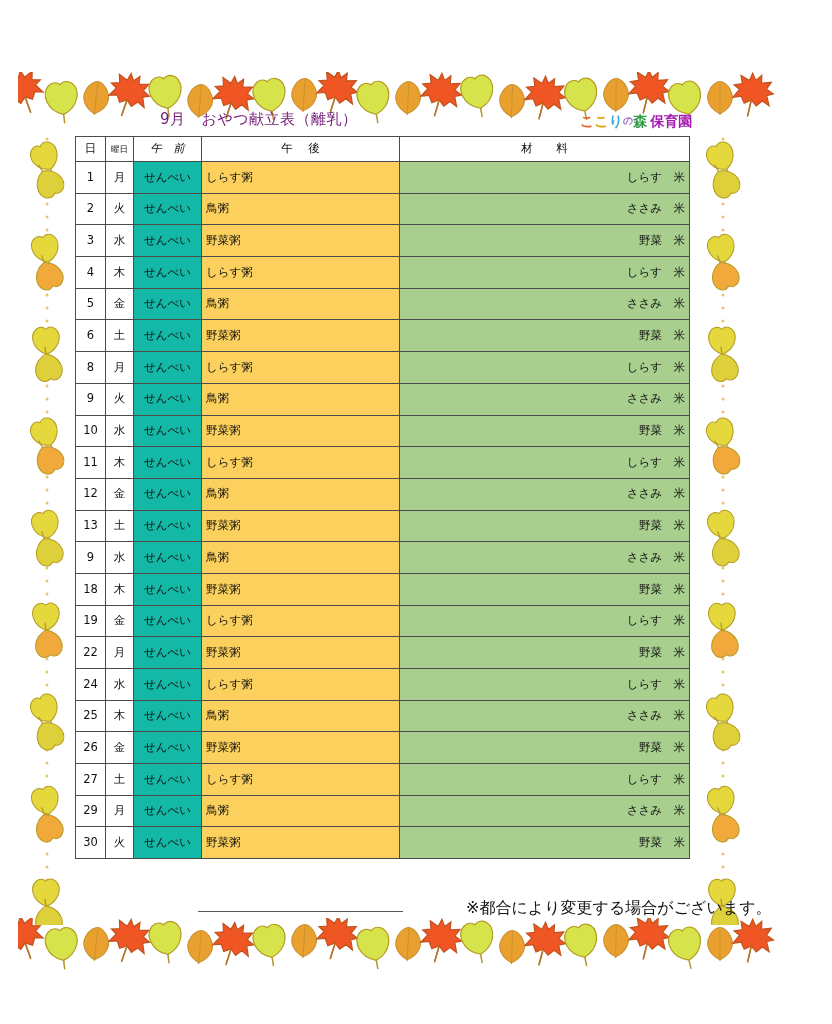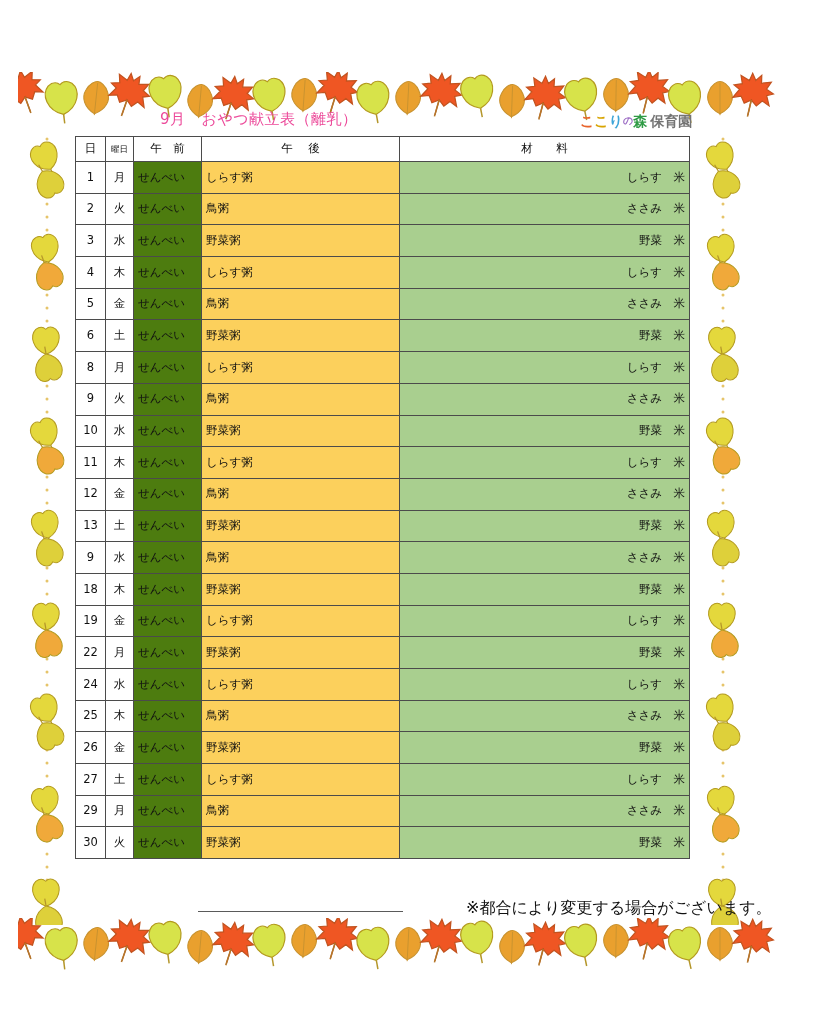--- a/index.html
+++ b/index.html
@@ -42,42 +42,42 @@
   }
   .side-band.left { left: 24px; }
   .side-band.right { left: 700px; }
 
   
   .doc-title {
     position: absolute;
     left: 160px;
     top: 110px;
     font-size: 15px;
-    color: #ec4899;
+    color: #701a75;
     letter-spacing: 0.5px;
     white-space: nowrap;
   }
   .doc-title .month { margin-right: 16px; }
 
   .logo {
     position: absolute;
     left: 580px;
     top: 113px;
     font-size: 14px;
     font-weight: bold;
     white-space: nowrap;
     letter-spacing: 0px;
   }
   .logo span { display: inline-block; }
   .logo .l1 { color: #e8632a; }
   .logo .l2 { color: #d8a400; }
   .logo .l3 { color: #3da5d9; }
   .logo .l4 { color: #9b6bc4; font-size: 10px; vertical-align: 2px;}
   .logo .l5 { color: #2f9b45; }
-  .logo .l6 { color: #737373; margin-left: 3px; }
+  .logo .l6 { color: #a21caf; margin-left: 3px; }
 
   
   table.menu {
     position: absolute;
     left: 75px;
     top: 136px;
     width: 614px;
     border-collapse: collapse;
     table-layout: fixed;
   }
@@ -98,25 +98,25 @@
   col.c-ing   { width: 290px; }
 
   table.menu thead th {
     background: #ffffff;
     text-align: center;
     font-weight: normal;
     height: 24px;
   }
   thead th.h-wday { font-size: 8.5px; }
   thead th.h-pm, thead th.h-ing { letter-spacing: 6px; text-indent: 6px; }
-  thead th.h-am { letter-spacing: 4px; text-indent: 4px; }
+  thead th.h-am { letter-spacing: 4px; text-indent: 4px; font-style: italic; }
 
   td.day  { text-align: center; background:#fff; }
   td.wday { text-align: center; background:#fff; font-size: 10.5px; }
-  td.am   { background: #4d7c0f; }
+  td.am   { background: #14b8a6; text-align: center; }
   td.pm   { background: #fcd05c; text-align: left; }
   td.ing  { background: #a9cf8f; text-align: right; }
 
   
   .sign-line {
     position: absolute;
     left: 198px;
     top: 911px;
     width: 205px;
     border-top: 1px solid #5a5a5a;

